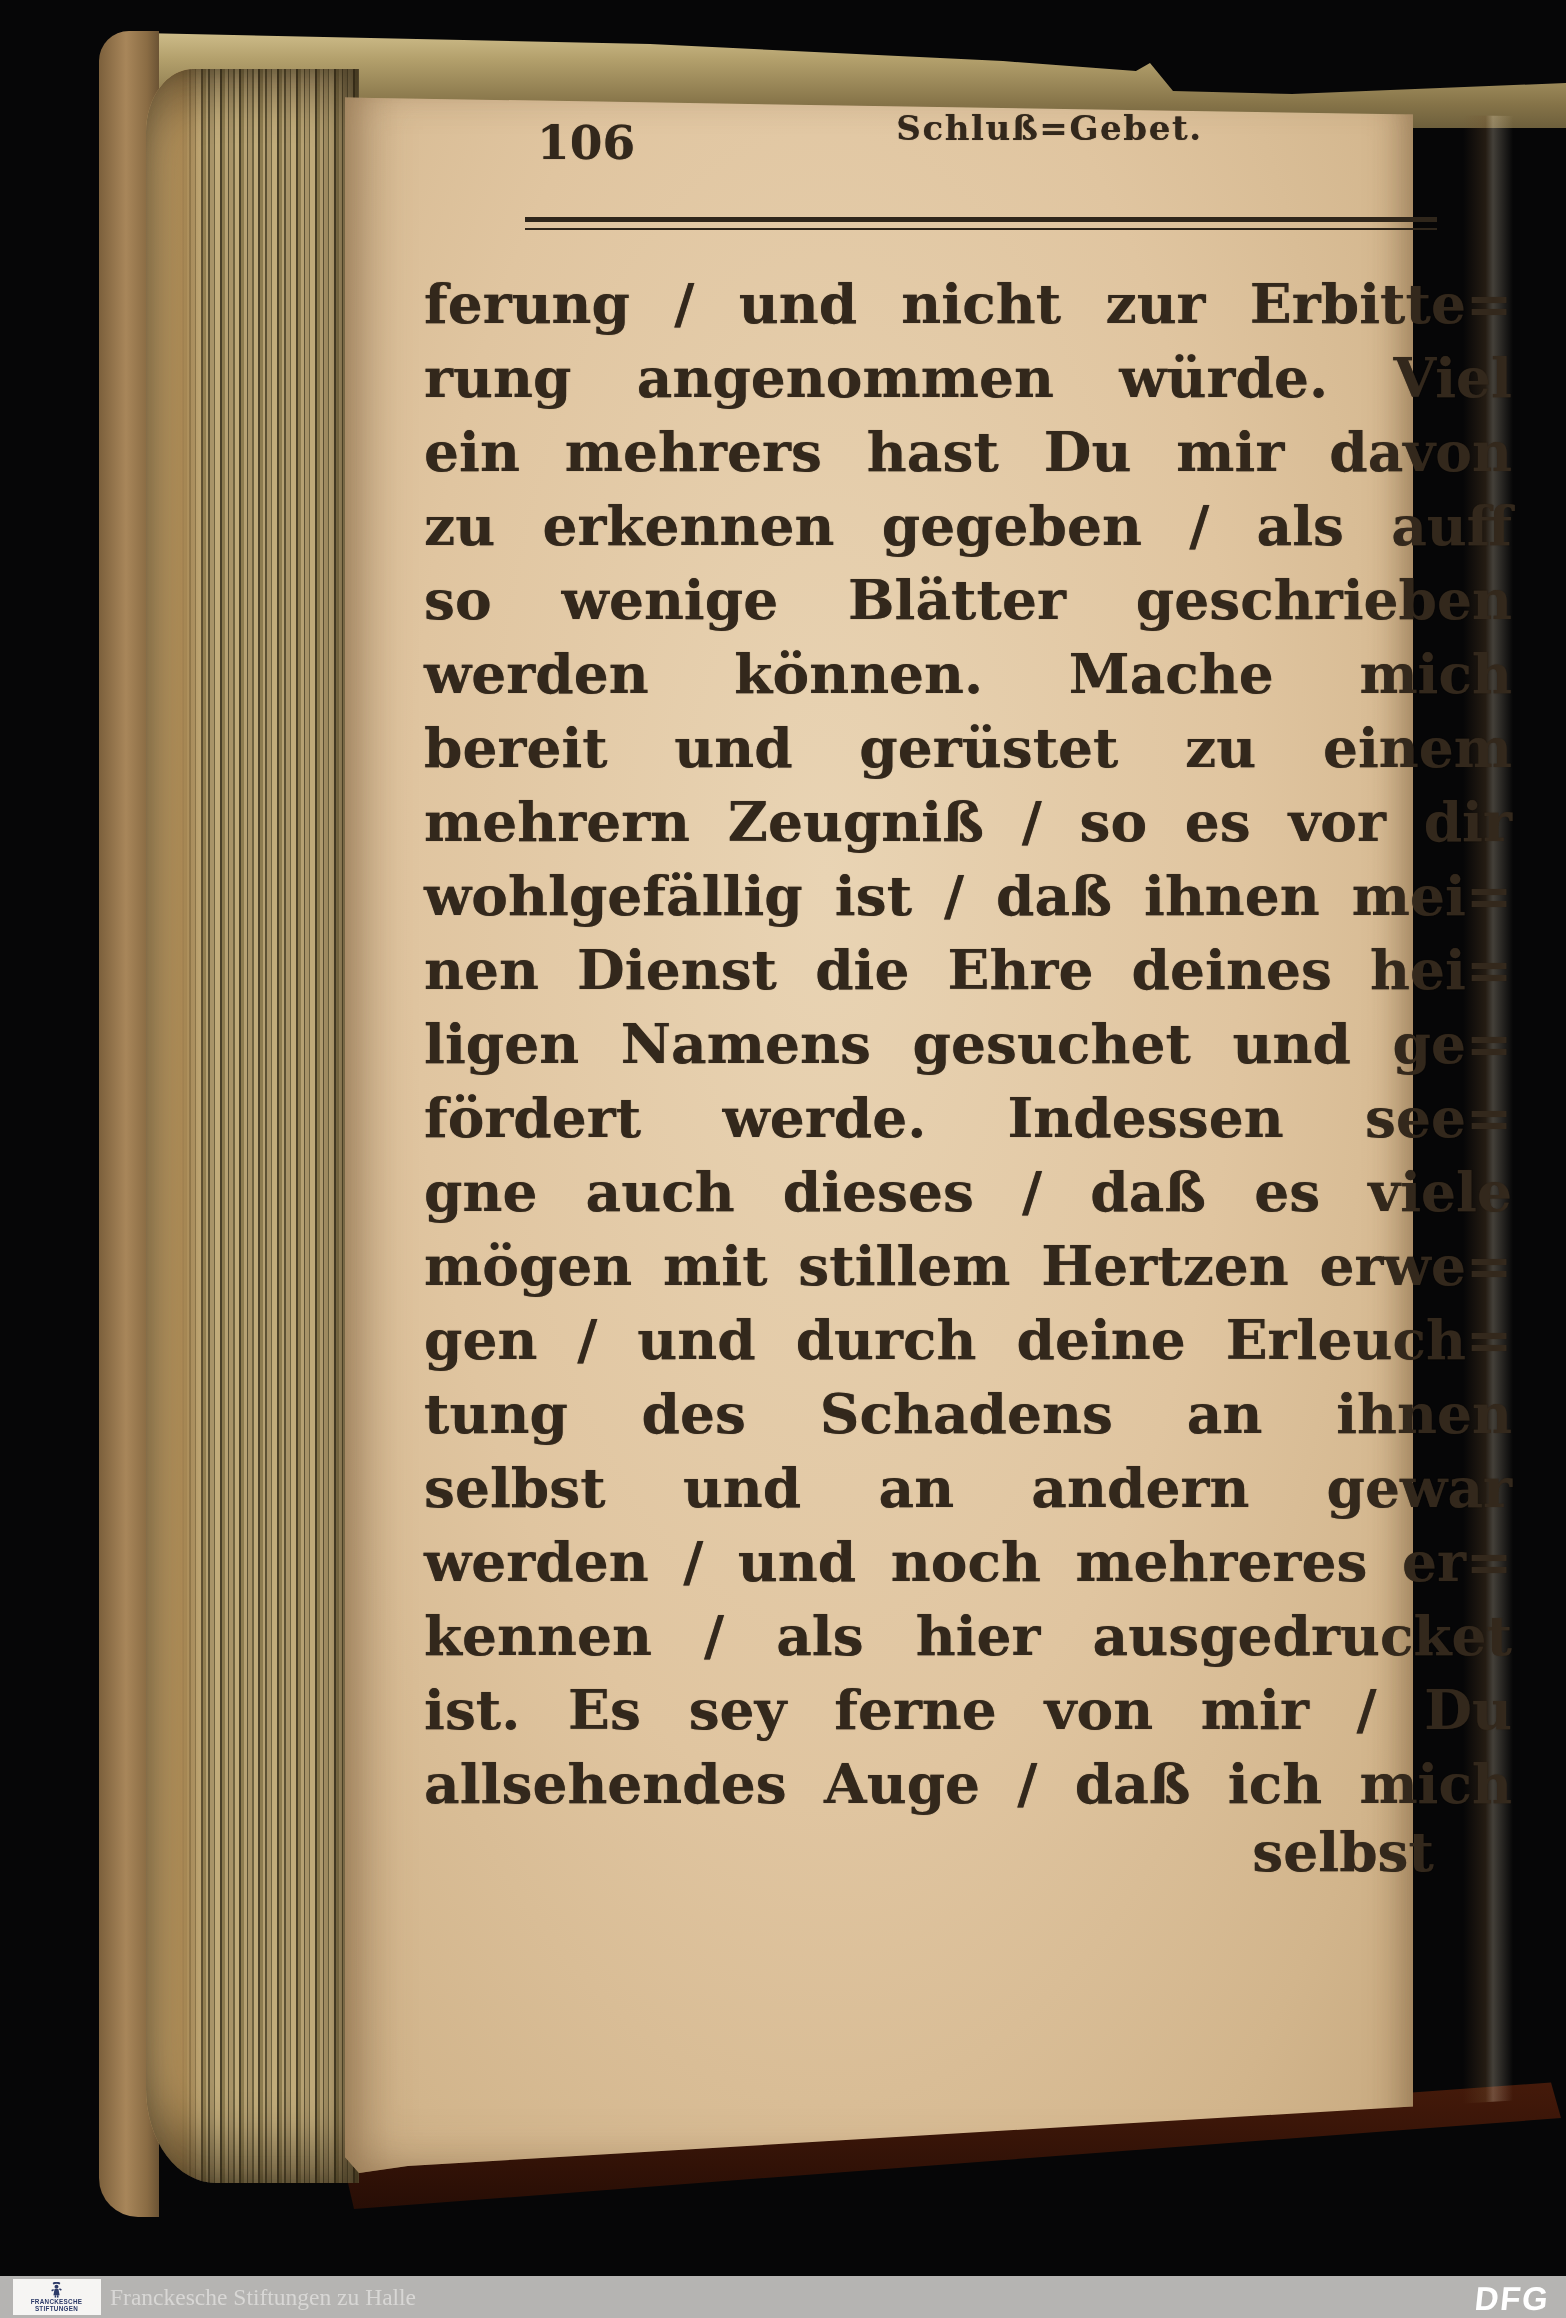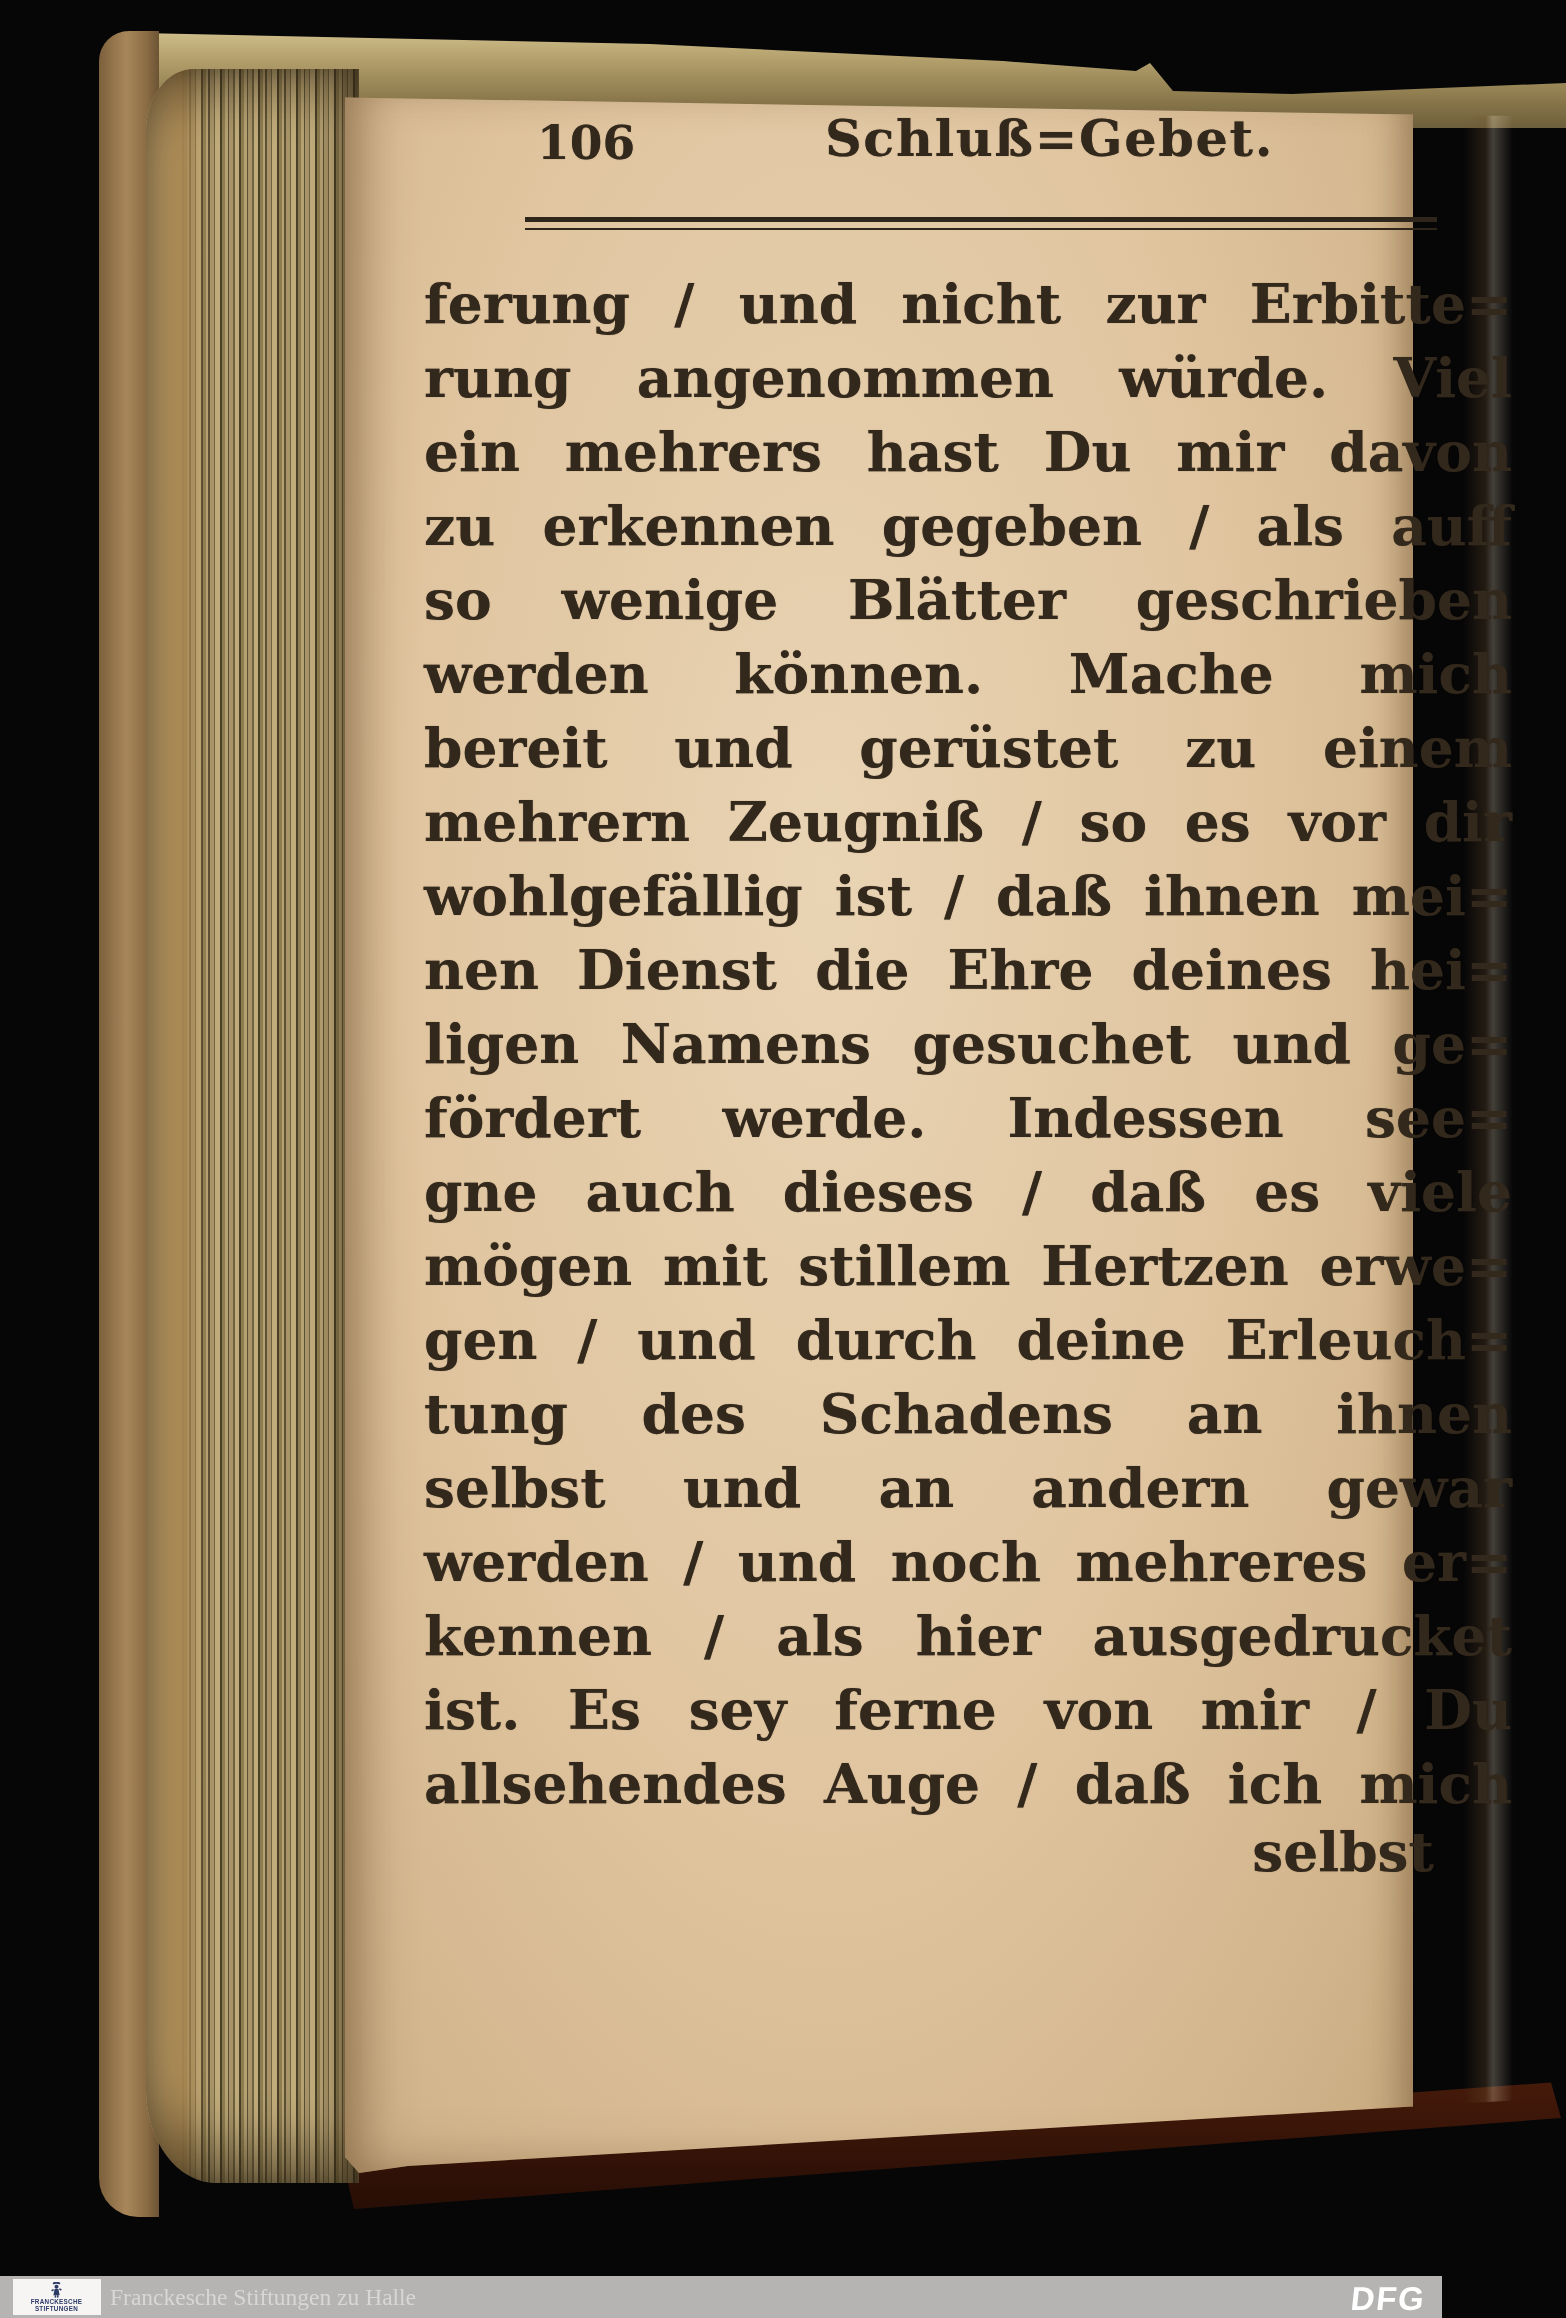--- a/index.html
+++ b/index.html
@@ -30,31 +30,31 @@
     clip-path:polygon(0px 23.5px,1222px 43px,1222px 2009px,1210px 2024px,63px 2092px,14px 2099px,0px 2083px);
     box-shadow:inset 22px 0 47px rgba(120,92,58,.38), inset 0 -27px 47px rgba(120,92,58,.34),
                inset -11px 0 28px rgba(130,100,65,.28), inset 0 19px 39px rgba(130,100,65,.28);}
   .page-crease{position:absolute;left:1118px;top:0;width:50px;height:100%;z-index:5;
     background:linear-gradient(90deg,rgba(0,0,0,0),rgba(115,85,50,.28) 45%,rgba(250,235,205,.25) 60%,rgba(0,0,0,0));}
 
   
   .print{color:#33281c;text-shadow:0 0 0.8px rgba(45,33,20,.65);}
   .page-number{position:absolute;left:192px;top:41px;font-size:47px;font-weight:bold;z-index:6;}
   .running-header{position:absolute;left:313px;top:34px;width:783px;text-align:center;
-    font-size:51px;font-weight:bold;letter-spacing:1.6px;z-index:6;}
+    font-size:34px;font-weight:bold;letter-spacing:1.6px;z-index:6;}
   .head-rule{position:absolute;left:180px;top:143px;width:912px;height:13.3px;z-index:6;
     border-top:5.5px solid #2f261b;border-bottom:2.3px solid #2f261b;box-sizing:border-box;}
   .body-block{position:absolute;left:79px;top:193px;width:1088px;z-index:6;}
   .tline{height:74px;line-height:74px;font-size:55px;font-weight:bold;letter-spacing:0px;
     white-space:nowrap;text-align:justify;text-align-last:justify;}
   .catchword-line{position:absolute;left:63px;top:1745px;width:1026px;text-align:right;
     font-size:55px;font-weight:bold;z-index:6;}
 
   
-  .footer-bar{position:absolute;left:0;top:2276px;width:1442px;height:42px;background:#b5b4b2;z-index:10;}
+  .footer-bar{position:absolute;left:0;top:2276px;width:1566px;height:42px;background:#b5b4b2;z-index:10;}
   .franckesche-box{position:absolute;left:12.5px;top:3.1px;width:88px;height:36px;background:#f6f5f3;
     display:flex;flex-direction:column;align-items:center;justify-content:center;}
   .franckesche-box svg{display:block;margin-bottom:0.8px;}
   .logo-caption{font-family:"Liberation Sans",sans-serif;font-size:6.3px;line-height:7px;
     font-weight:bold;color:#2c3a68;letter-spacing:0.3px;text-align:center;}
   .institution-label{position:absolute;left:110px;top:0;height:42px;line-height:42px;
     font-family:"Liberation Serif",serif;font-size:23.5px;color:#d8d7d5;}
   .dfg-logo{position:absolute;right:17px;top:3.9px;font-family:"Liberation Sans",sans-serif;
     font-size:33px;font-weight:bold;color:#ffffff;transform:skewX(-6deg);letter-spacing:1.6px;}
 </style>

